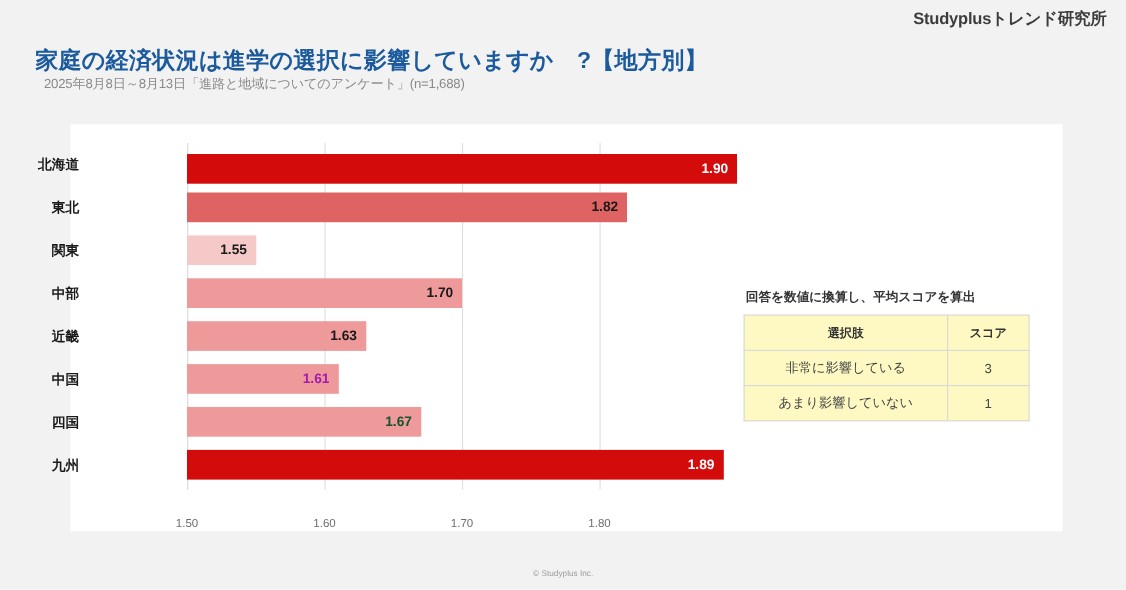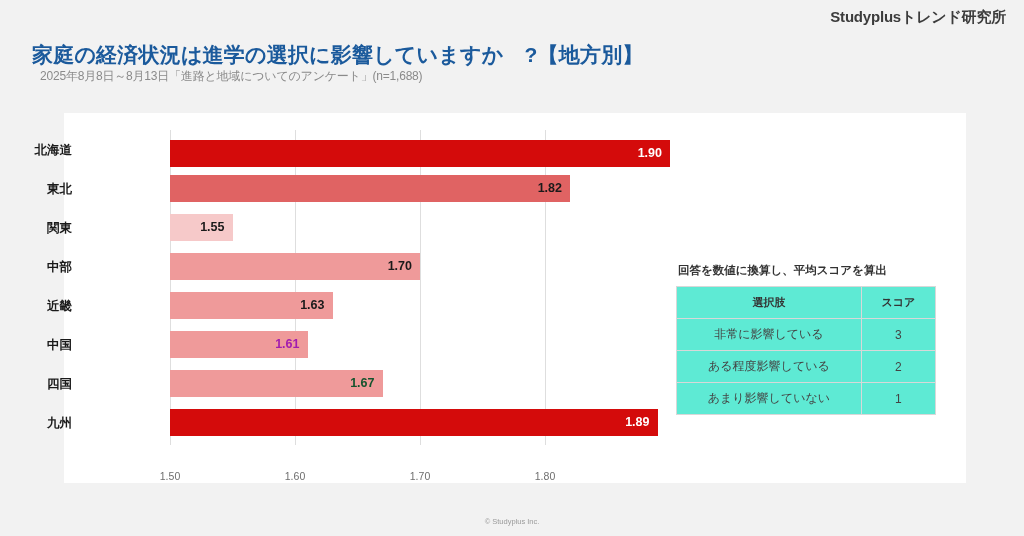--- a/index.html
+++ b/index.html
@@ -136,21 +136,21 @@
   #score-caption {
     font-size: 11.5px;
     font-weight: bold;
     color: #333333;
     margin: 0 0 8px 2px;
     white-space: nowrap;
   }
   table#score-table {
     border-collapse: collapse;
     width: 260px;
-    background: #5eead4;
+    background: #fef9c3;
   }
   #score-table th, #score-table td {
     border: 1px solid #d8d8d8;
     text-align: center;
     font-size: 12px;
     color: #444444;
     height: 31px;
     padding: 0;
     font-weight: normal;
   }
@@ -252,24 +252,20 @@
           <th>選択肢</th>
           <th>スコア</th>
         </tr>
       </thead>
       <tbody id="score-tbody">
           <tr>
             <td>非常に影響している</td>
             <td>3</td>
           </tr>
           <tr>
-            <td>ある程度影響している</td>
-            <td>2</td>
-          </tr>
-          <tr>
             <td>あまり影響していない</td>
             <td>1</td>
           </tr>
         </tbody>
     </table>
   </div>
 
 </div>
 
 <div id="footer-copyright">© Studyplus Inc.</div>

